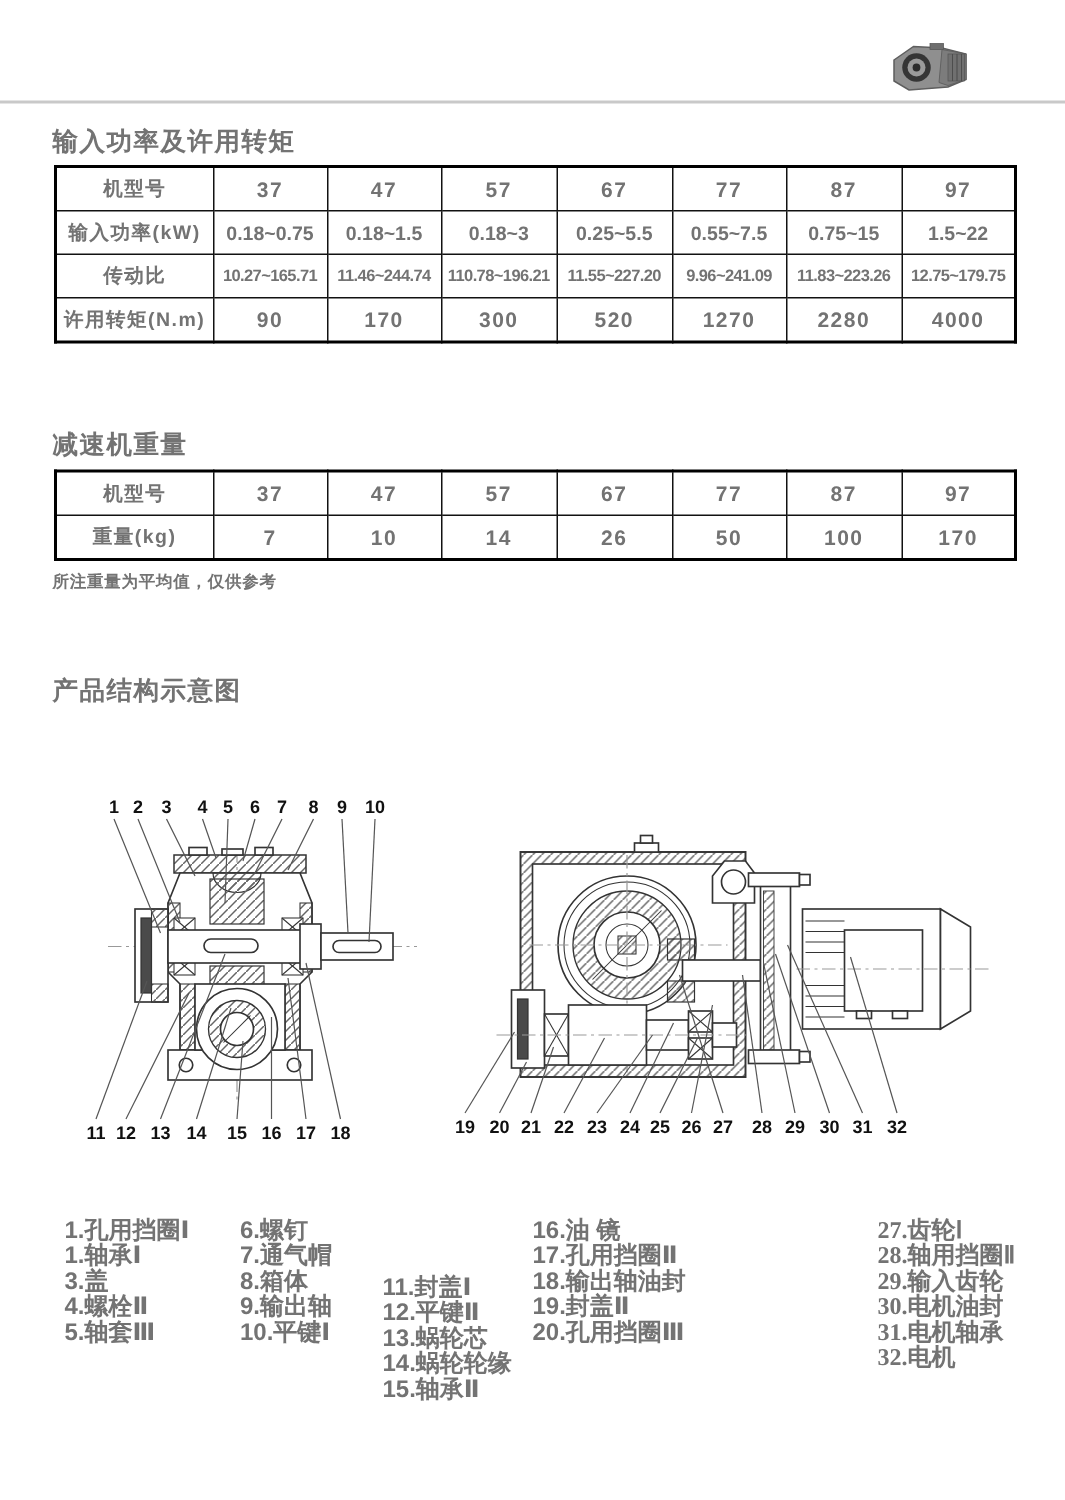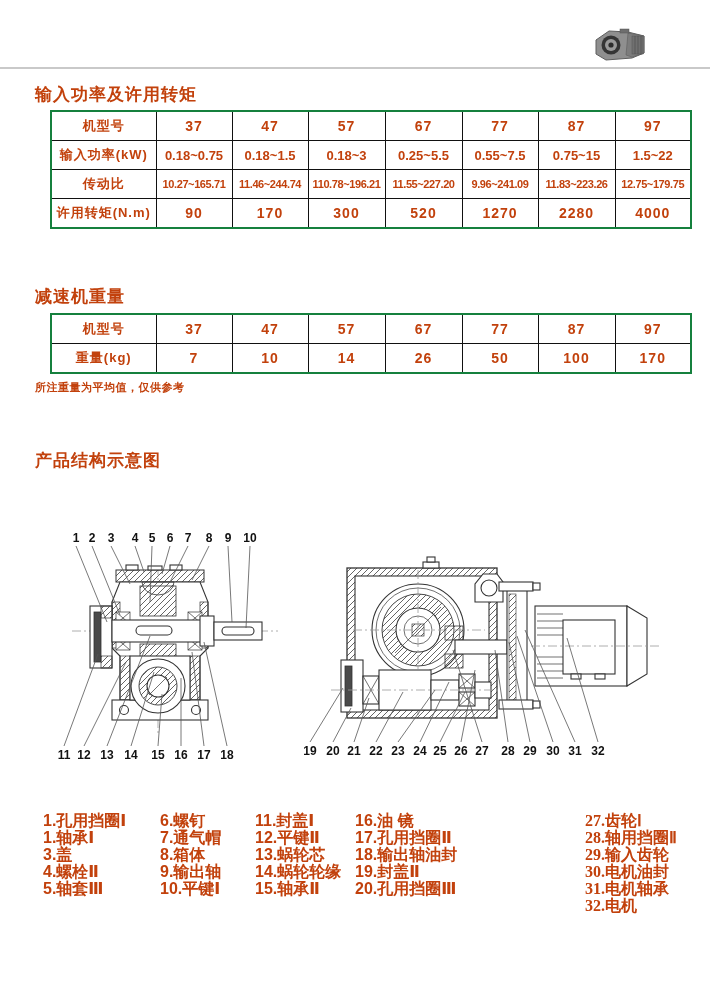--- a/index.html
+++ b/index.html
@@ -1,37 +1,37 @@
 <!DOCTYPE html>
 <html><head>
 <meta charset="utf-8">
 <style>
   html,body{margin:0;padding:0;background:#fff;}
   .page{position:relative;width:710px;height:940px;background:#fff;overflow:hidden;
-        font-family:"Liberation Sans","DejaVu Sans",sans-serif;color:#c2410c;}
+        font-family:"Liberation Sans","DejaVu Sans",sans-serif;color:#737373;}
   .hdr-rule{position:absolute;left:0;top:67px;width:710px;height:2px;background:#c9c9c9;}
   .photo{position:absolute;left:592px;top:25px;}
   .sec-title{position:absolute;left:35px;font-size:17px;font-weight:bold;letter-spacing:1px;white-space:nowrap;}
   #title1{top:83px;}
   #title2{top:285px;}
   #title3{top:449px;}
   .tbl-wrap{position:absolute;left:36px;}
   #t1wrap{top:110px;}
   #t2wrap{top:313px;}
-  table{border-collapse:collapse;table-layout:fixed;width:640px;border:2px solid #15803d;margin-left:14px;}
+  table{border-collapse:collapse;table-layout:fixed;width:640px;border:2px solid #000000;}
   td{border:1px solid #111;text-align:center;vertical-align:middle;font-weight:bold;
      font-size:13px;height:28px;padding:0;overflow:hidden;white-space:nowrap;}
   td.rowlab{letter-spacing:1px;}
   td.model{font-size:14px;letter-spacing:1px;}
   td.small{font-size:11px;letter-spacing:-0.4px;}
   td.forms-cell{text-align:left;padding-left:92px;}
   .form-code{display:inline-block;margin-right:15px;font-size:13px;font-weight:bold;}
   .note{position:absolute;left:35px;top:380px;font-size:11px;font-weight:bold;letter-spacing:0.5px;text-align:right;}
   .parts-col{position:absolute;top:812px;font-size:16px;font-weight:bold;line-height:17px;white-space:nowrap;}
-  #pc1{left:43px;} #pc2{left:160px;} #pc3{left:255px;} #pc4{left:355px;} #pc5{left:468px;} #pc6{left:585px;font-family:Liberation Serif, serif;}
+  #pc1{left:43px;} #pc2{left:160px;} #pc3{left:255px;margin-top:38px;} #pc4{left:355px;} #pc5{left:468px;} #pc6{left:585px;font-family:Liberation Serif, serif;}
   svg{position:absolute;overflow:visible;}
   svg text{font-family:"Liberation Sans","DejaVu Sans",sans-serif;font-size:12px;font-weight:bold;
            fill:#111;text-anchor:middle;}
   .s{stroke:#333;stroke-width:1.1;fill:none;}
   .sf{stroke:#333;stroke-width:1.1;fill:#fff;}
   .ln{stroke:#555;stroke-width:0.8;fill:none;}
   .cl{stroke:#999;stroke-width:0.8;stroke-dasharray:9 3 2 3;fill:none;}
   .dark{fill:#4a4a4a;stroke:#333;stroke-width:0.8;}
   .thin{stroke:#333;stroke-width:0.7;fill:none;}
 </style>

